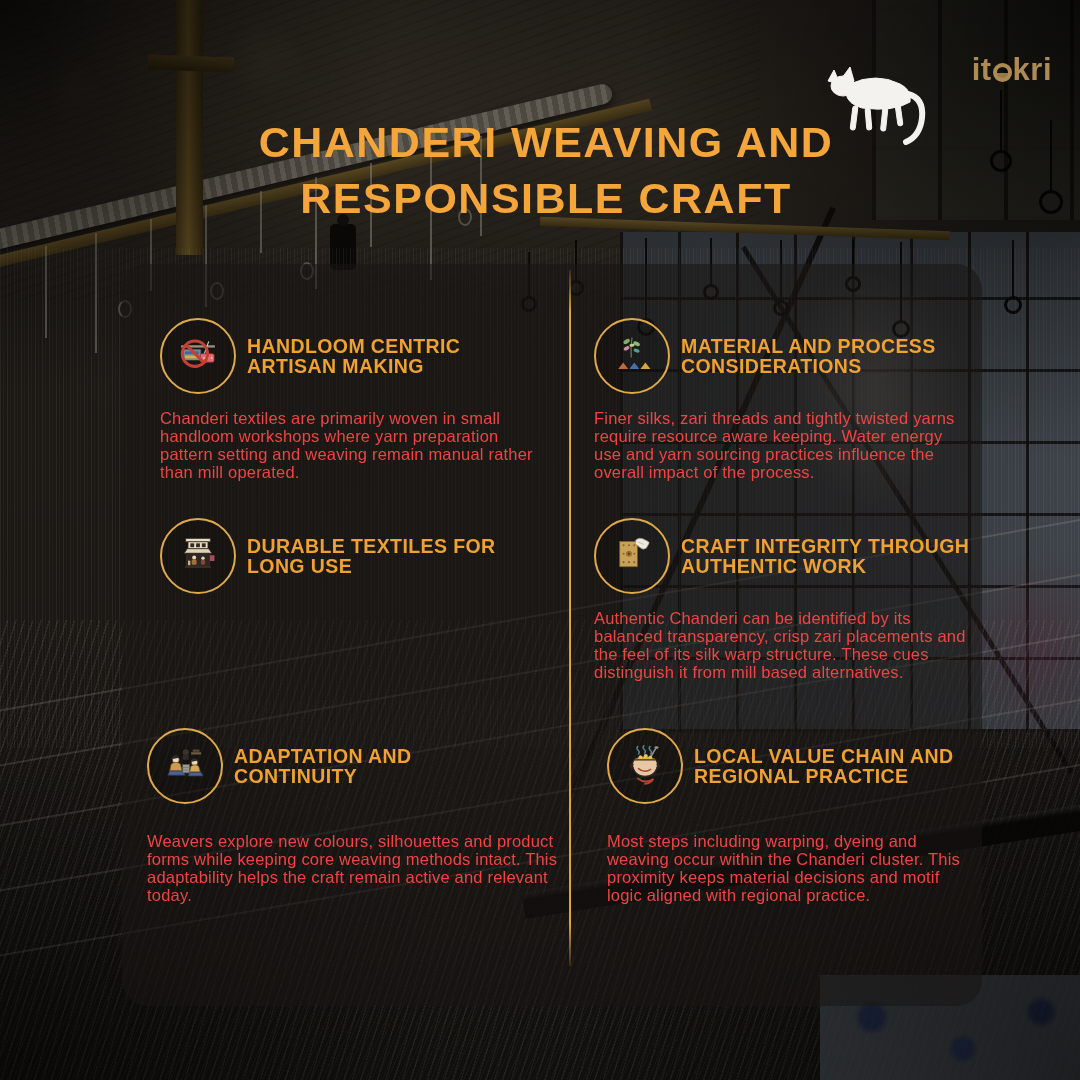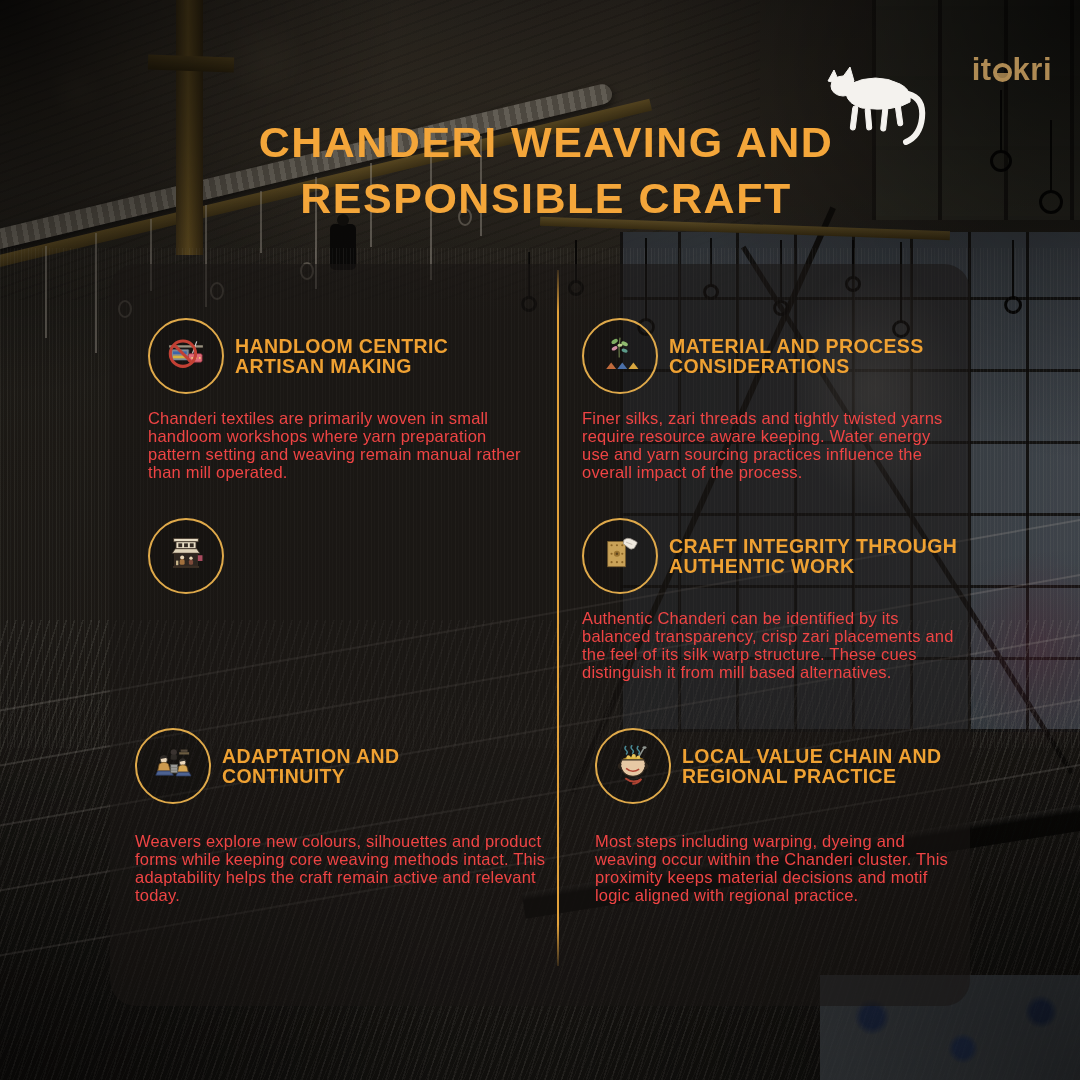--- a/index.html
+++ b/index.html
@@ -78,21 +78,21 @@
     linear-gradient(180deg, rgba(0,0,0,.28), rgba(0,0,0,.08) 25%, rgba(0,0,0,.08) 70%, rgba(0,0,0,.34)),
     rgba(0,0,0,.14);}
   
   .logo{position:absolute;right:40px;top:52px;z-index:7;color:#c59c5e;opacity:.88;
     font-size:31px;font-weight:bold;letter-spacing:.5px;display:flex;align-items:center;}
   .logo-o{display:inline-block;width:19px;height:19px;border:4px solid #c59c5e;border-radius:50%;
     background:linear-gradient(rgba(0,0,0,0) 52%, rgba(197,156,94,.85) 52%);margin:4px 1px 0 1px;}
   .cat{position:absolute;left:820px;top:66px;z-index:6;}
   .title{position:absolute;left:0;right:0;top:102px;z-index:5;margin:12px;text-align:center;
     color:#f4a63a;font-size:43px;line-height:56px;font-weight:bold;letter-spacing:1.5px;}
-  .panel{position:absolute;left:110px;top:264px;width:860px;height:742px;z-index:4;
+  .panel{position:absolute;left:122px;top:264px;width:860px;height:742px;z-index:4;
     border-radius:26px;background:rgba(25,22,19,.56);
     display:grid;grid-template-columns:447px 413px;grid-template-rows:200px 210px auto;
     padding-top:54px;}
   .divider{position:absolute;left:447px;top:6px;width:2px;height:696px;
     background:linear-gradient(180deg,rgba(226,161,59,.15),#e2a13b 6%,#e2a13b 94%,rgba(226,161,59,.15));}
   .card{position:relative;}
   .card.col1{padding:0 20px 0 38px;}
   .card.col2{padding:0 10px 0 25px;}
   .card-head{display:flex;align-items:center;gap:11px;}
   .icon-circle{flex:none;width:76px;height:76px;border:2px solid #dfa94a;border-radius:50%;
@@ -251,20 +251,21 @@
             <rect x="15" y="26.5" width="30" height="16.5" fill="#2e2620" stroke="#3a2e24"></rect>
             <rect x="17" y="36" width="3" height="6" fill="#c9b68c"></rect>
             <circle cx="25" cy="32" r="2.6" fill="#e8d5b5"></circle>
             <rect x="21.8" y="34.4" width="6.4" height="7" rx="2" fill="#a2703d"></rect>
             <circle cx="36.5" cy="33" r="2.2" fill="#e8d5b5"></circle>
             <rect x="33.8" y="35" width="5.4" height="6.4" rx="2" fill="#7d4a3a"></rect>
             <rect x="45.5" y="29" width="6" height="7.5" fill="#a84a5e"></rect>
             <rect x="13" y="43" width="34" height="2.6" fill="#3a2e24"></rect>
           </svg>
         </div>
+        <h2 class="card-title">DURABLE TEXTILES FOR<br>LONG USE</h2>
       </div>
     </section>
 
     <section class="card col2 row2">
       <div class="card-head">
         <div class="icon-circle">
           <svg width="46" height="46" viewBox="0 0 60 60">
             <rect x="14" y="11" width="23" height="33" fill="#c9a258" stroke="#7c5f2e"></rect>
             <circle cx="19" cy="16" r="1.4" fill="#8a6426"></circle>
               <circle cx="26" cy="16" r="1.4" fill="#8a6426"></circle>

